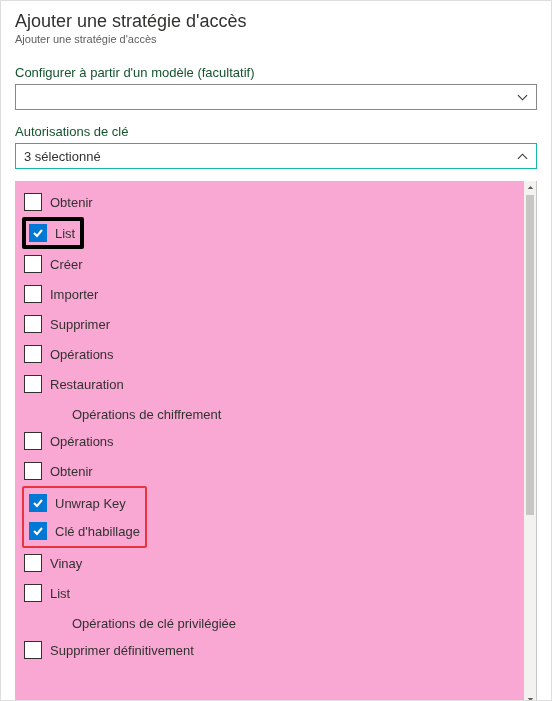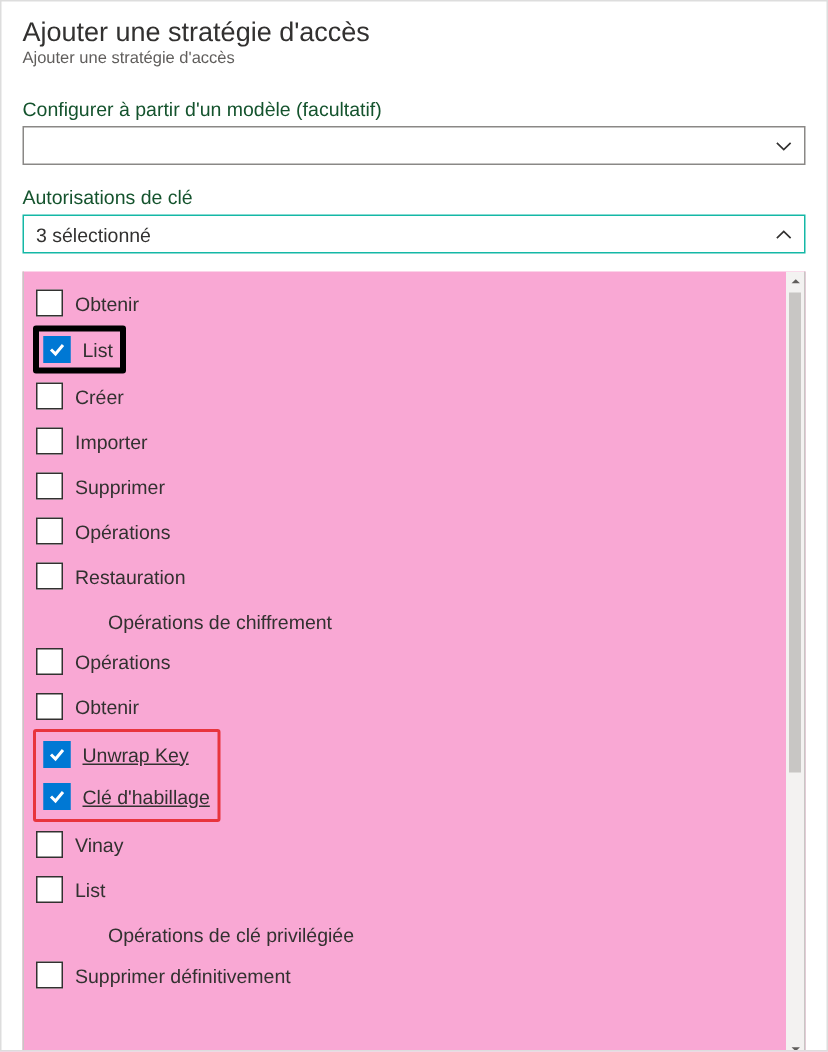--- a/index.html
+++ b/index.html
@@ -145,21 +145,20 @@
   .highlight-multi {
     border: 2px solid #e8343d;
     border-radius: 2px;
     margin: 0 0 0 6px;
     display: inline-block;
     padding: 1px 3px;
   }
   .highlight-multi .option-row {
     padding: 5px 2px;
     min-height: 26px;
-    text-decoration: underline;
   }
 </style>
 </head>
 <body>
 
 <div class="header">
   <div class="title">Ajouter une stratégie d'accès</div>
   <div class="subtitle">Ajouter une stratégie d'accès</div>
 </div>
 

